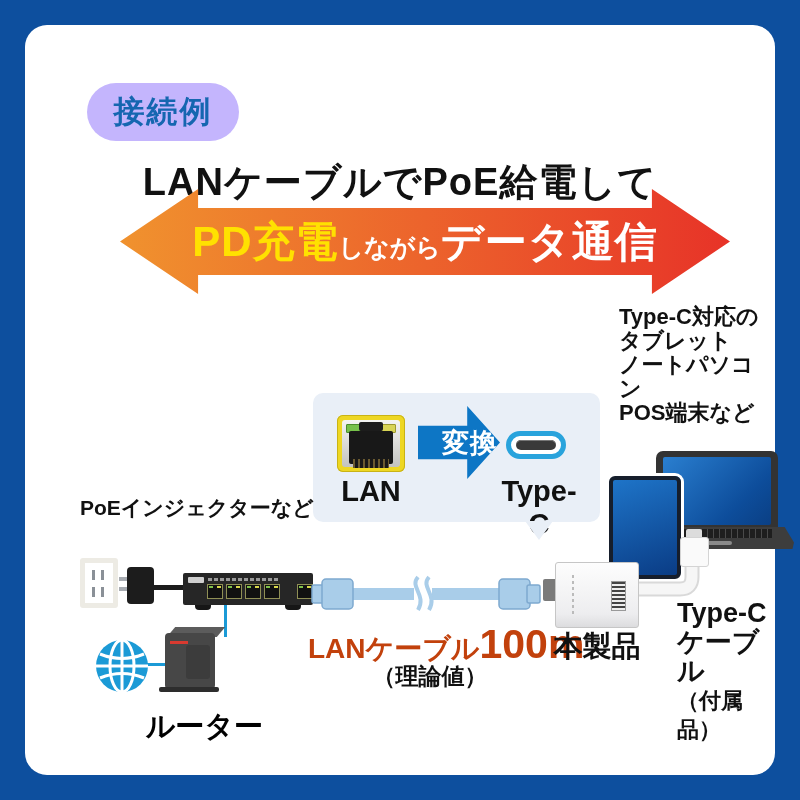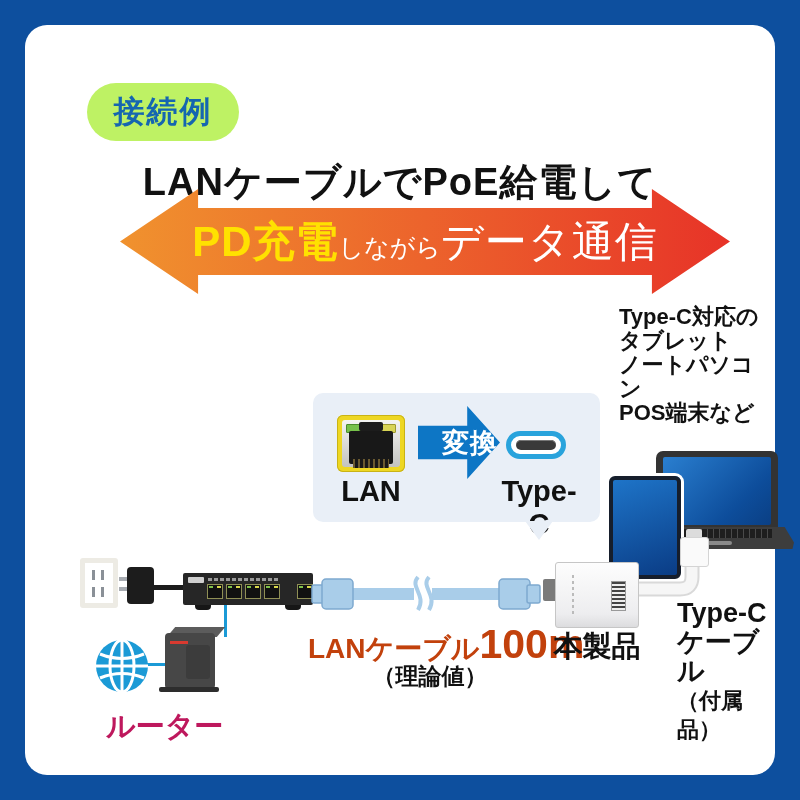--- a/index.html
+++ b/index.html
@@ -10,42 +10,42 @@
   }
   #canvas{position:absolute;inset:0;}
   .content{
     position:absolute;inset:25px;background:#ffffff;border-radius:22px;
   }
   .abs{position:absolute;}
 
   
   .badge{
     left:62px;top:58px;width:152px;height:58px;border-radius:29px;
-    background:#bef264;display:flex;align-items:center;justify-content:center;
+    background:#c4b5fd;display:flex;align-items:center;justify-content:center;
     color:#1566b0;font-size:31px;font-weight:900;letter-spacing:2px;
   }
 
   
   .title{
     left:0;right:0;top:132px;text-align:center;
     font-size:38px;font-weight:900;color:#111;letter-spacing:1px;
   }
 
   
   .banner{
     left:95px;top:164px;width:610px;height:105px;
     background:linear-gradient(90deg,#f0922e 0%,#ec632c 50%,#e73328 100%);
     clip-path:polygon(0% 50%,12.8% 0%,12.8% 18%,87.2% 18%,87.2% 0%,100% 50%,
                       87.2% 100%,87.2% 82%,12.8% 82%,12.8% 100%);
     display:flex;align-items:center;justify-content:center;
   }
   .banner-line{display:flex;align-items:baseline;white-space:nowrap;}
   .banner-hl{color:#ffe100;font-size:42px;font-weight:900;letter-spacing:1px;}
-  .banner-mid{color:#ffffff;font-size:25px;font-weight:400;}
-  .banner-em{color:#ffffff;font-size:42px;font-weight:400;letter-spacing:1px;}
+  .banner-mid{color:#ffffff;font-size:25px;font-weight:700;}
+  .banner-em{color:#ffffff;font-size:42px;font-weight:700;letter-spacing:1px;}
 
   
   .device-note{left:594px;top:280px;font-size:22px;font-weight:900;color:#111;line-height:24px;}
 
   
   .callout{
     left:288px;top:368px;width:287px;height:129px;border-radius:10px;
     background:#e9eff7;
   }
   .callout::after{
@@ -146,21 +146,21 @@
   .switch .f1{left:12px;} .switch .f2{right:12px;}
 
   .vline-blue{left:199px;top:580px;width:3px;height:32px;background:#1b9ad6;}
   .hline-blue{left:122px;top:638px;width:20px;height:3px;background:#1b9ad6;}
 
   .router-top{left:146px;top:602px;width:50px;height:10px;background:#5c5c5c;transform:skewX(-40deg);}
   .router-front{left:140px;top:608px;width:50px;height:56px;background:#474747;border-radius:4px;}
   .router-front .stripe{position:absolute;left:5px;top:8px;width:18px;height:3px;background:#d83a30;}
   .router-front .vent{position:absolute;right:5px;top:12px;width:24px;height:34px;background:#3c3c3c;border-radius:3px;}
   .router-stand{left:134px;top:662px;width:60px;height:5px;background:#2d2d2d;border-radius:2px;}
-  .router-label{left:81px;top:682px;width:145px;text-align:left;font-size:29px;font-weight:900;color:#be185d;}
+  .router-label{left:93px;top:682px;width:145px;text-align:right;font-size:29px;font-weight:900;color:#000000;}
 
   
   .lan-cable-label{left:283px;top:596px;width:244px;text-align:center;color:#c2410c;white-space:nowrap;}
   .lan-cable-label .nm{font-size:28px;font-weight:900;}
   .lan-cable-label .len{font-size:41px;font-weight:900;}
   .lan-cable-note{left:283px;top:636px;width:244px;text-align:center;font-size:23px;font-weight:900;color:#111;}
   .product-label{left:522px;top:602px;width:100px;text-align:center;font-size:29px;font-weight:900;color:#111;}
   .typec-note{left:652px;top:574px;font-size:27px;font-weight:900;color:#111;line-height:29px;}
   .typec-note .small{font-size:22px;}
 </style>
@@ -226,20 +226,21 @@
     <div class="abs typec-plug-tip"></div>
     <div class="abs typec-plug-body"></div>
 
     <div class="abs product-port-stub"></div>
     <div class="abs product-box">
       <div class="etch"></div>
       <div class="barcode"></div>
     </div>
 
     <div class="abs hub-note">
+      <div>PoEインジェクターなど</div>
     </div>
 
     <div class="abs outlet">
       <i class="s1"></i>
       <i class="s2"></i>
       <i class="s3"></i>
       <i class="s4"></i>
     </div>
     <div class="abs prong p1"></div>
     <div class="abs prong p2"></div>

